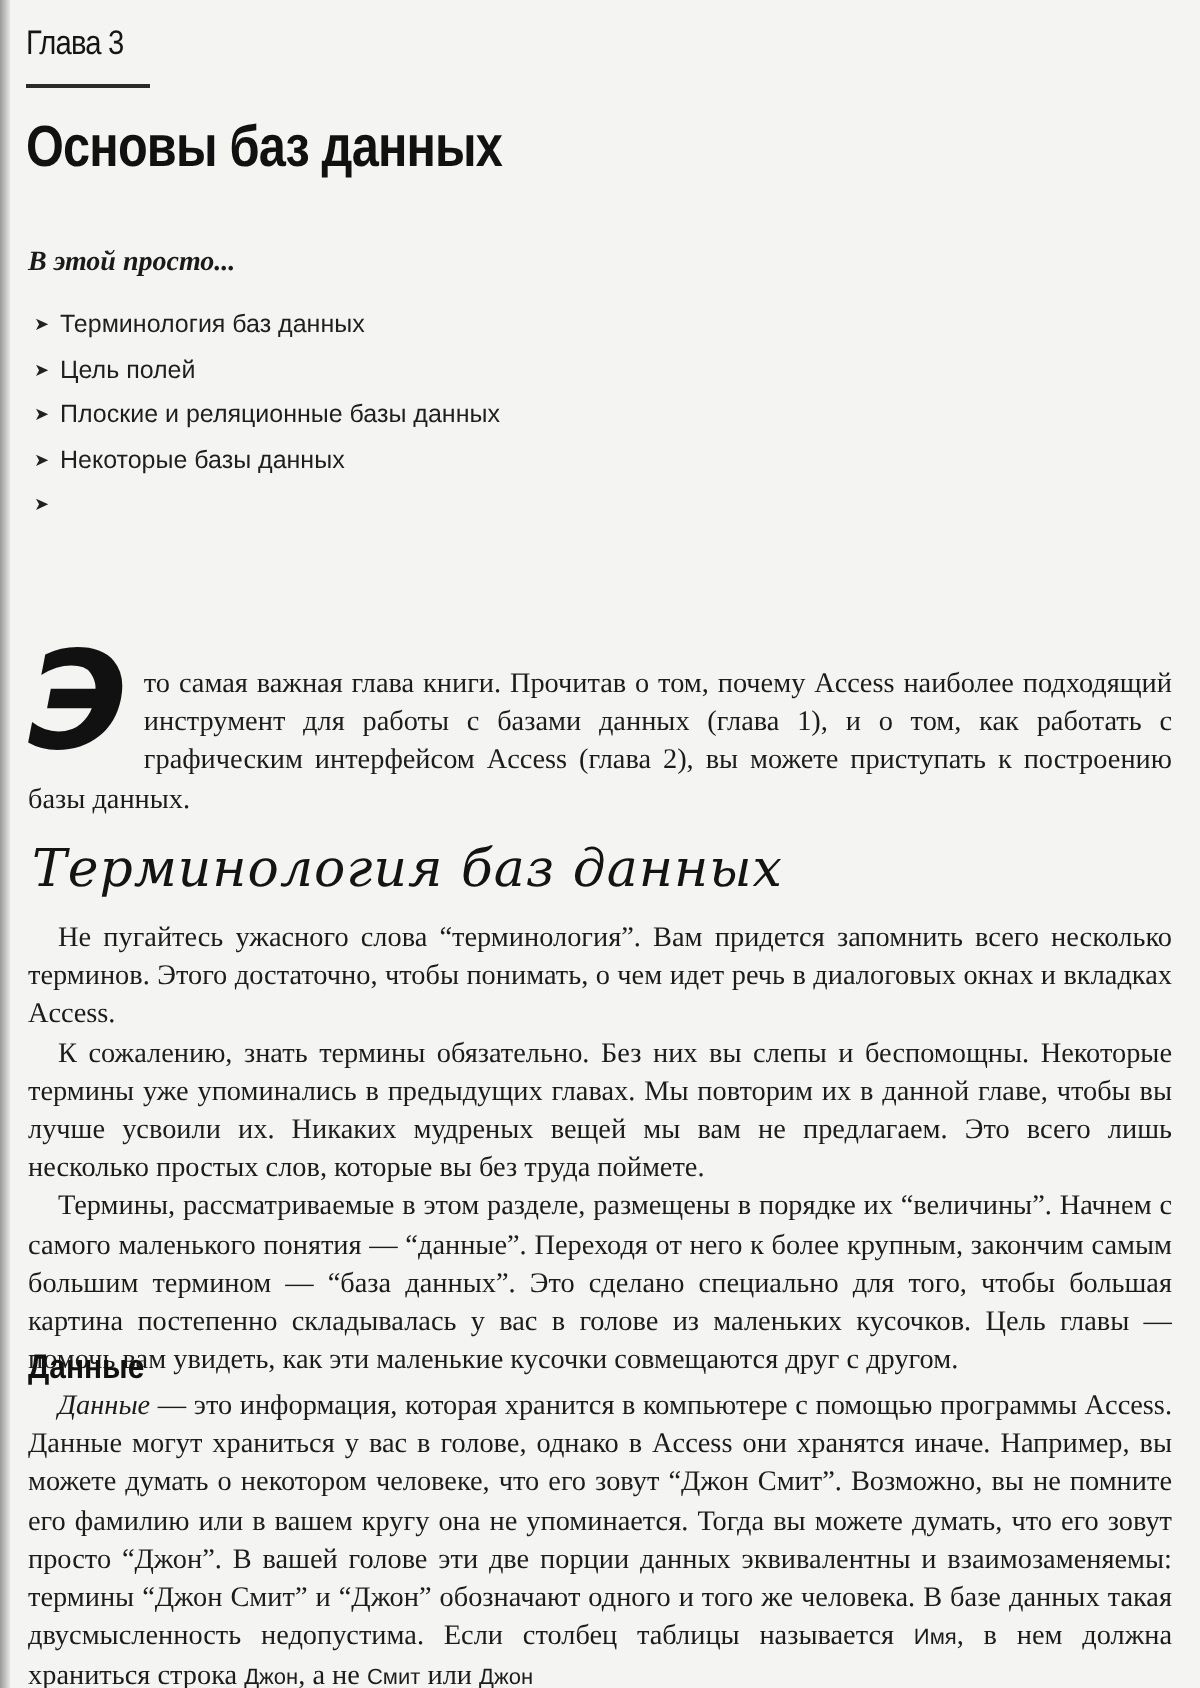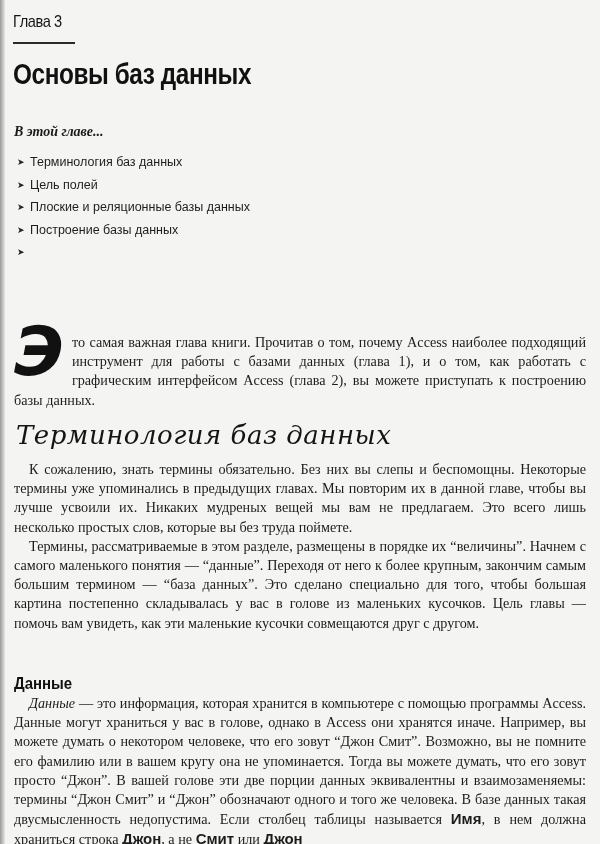--- a/index.html
+++ b/index.html
@@ -83,64 +83,65 @@
     }
     .section-body { top: 460px; }
     .sub-heading {
       position: absolute; left: 14px; top: 674px;
       font-family: "Liberation Sans", sans-serif;
       font-weight: bold; font-size: 17px; color: #111;
       transform: scaleX(0.88); transform-origin: left top;
     }
     .sub-body { top: 694px; }
     .term { font-style: italic; }
-    .code { font-family: "Liberation Sans", sans-serif; font-size: 15px; font-weight: bold; }
+    .code { font-family: "Liberation Sans", sans-serif; font-size: 11px; }
   </style>
 </head>
 <body>
 
 <div class="page-edge"></div>
 
 <div class="chapter-label">Глава 3</div>
 <div class="chapter-rule"></div>
 <div class="chapter-title">Основы баз данных</div>
 
-<div class="in-chapter">В этой главе...</div>
+<div class="in-chapter">В этой просто...</div>
 <ul class="toc-list">
   <li>
     <span class="arrow">➤</span>
     <span>Терминология баз данных</span>
   </li>
   <li>
     <span class="arrow">➤</span>
     <span>Цель полей</span>
   </li>
   <li>
     <span class="arrow">➤</span>
     <span>Плоские и реляционные базы данных</span>
   </li>
   <li>
     <span class="arrow">➤</span>
-    <span>Построение базы данных</span>
+    <span>Некоторые базы данных</span>
   </li>
   <li>
     <span class="arrow">➤</span>
   </li>
 </ul>
 
 <div class="body-text intro">
   <p>
     <span class="dropcap">Э</span>
     <span>то самая важная глава книги. Прочитав о том, почему Access наиболее подходящий инструмент для работы с базами данных (глава 1), и о том, как работать с графическим интерфейсом Access (глава 2), вы можете приступать к построению базы данных.</span>
   </p>
 </div>
 
 <div class="section-heading">Терминология баз данных</div>
 
 <div class="body-text section-body">
+  <p>Не пугайтесь ужасного слова “терминология”. Вам придется запомнить всего несколько терминов. Этого достаточно, чтобы понимать, о чем идет речь в диалоговых окнах и вкладках Access.</p>
   <p>К сожалению, знать термины обязательно. Без них вы слепы и беспомощны. Некоторые термины уже упоминались в предыдущих главах. Мы повторим их в данной главе, чтобы вы лучше усвоили их. Никаких мудреных вещей мы вам не предлагаем. Это всего лишь несколько простых слов, которые вы без труда поймете.</p>
   <p>Термины, рассматриваемые в этом разделе, размещены в порядке их “величины”. Начнем с самого маленького понятия — “данные”. Переходя от него к более крупным, закончим самым большим термином — “база данных”. Это сделано специально для того, чтобы большая картина постепенно складывалась у вас в голове из маленьких кусочков. Цель главы — помочь вам увидеть, как эти маленькие кусочки совмещаются друг с другом.</p>
 </div>
 
 <div class="sub-heading">Данные</div>
 
 <div class="body-text sub-body">
   <p><span class="term">Данные</span><span> — это информация, которая хранится в компьютере с помощью программы Access. Данные могут храниться у вас в голове, однако в Access они хранятся иначе. Например, вы можете думать о некотором человеке, что его зовут “Джон Смит”. Возможно, вы не помните его фамилию или в вашем кругу она не упоминается. Тогда вы можете думать, что его зовут просто “Джон”. В вашей голове эти две порции данных эквивалентны и взаимозаменяемы: термины “Джон Смит” и “Джон” обозначают одного и того же человека. В базе данных такая двусмысленность недопустима. Если столбец таблицы называется </span><span class="code">Имя</span><span>, в нем должна храниться строка </span><span class="code">Джон</span><span>, а не </span><span class="code">Смит</span><span> или </span><span class="code">Джон</span></p>
 </div>
 

